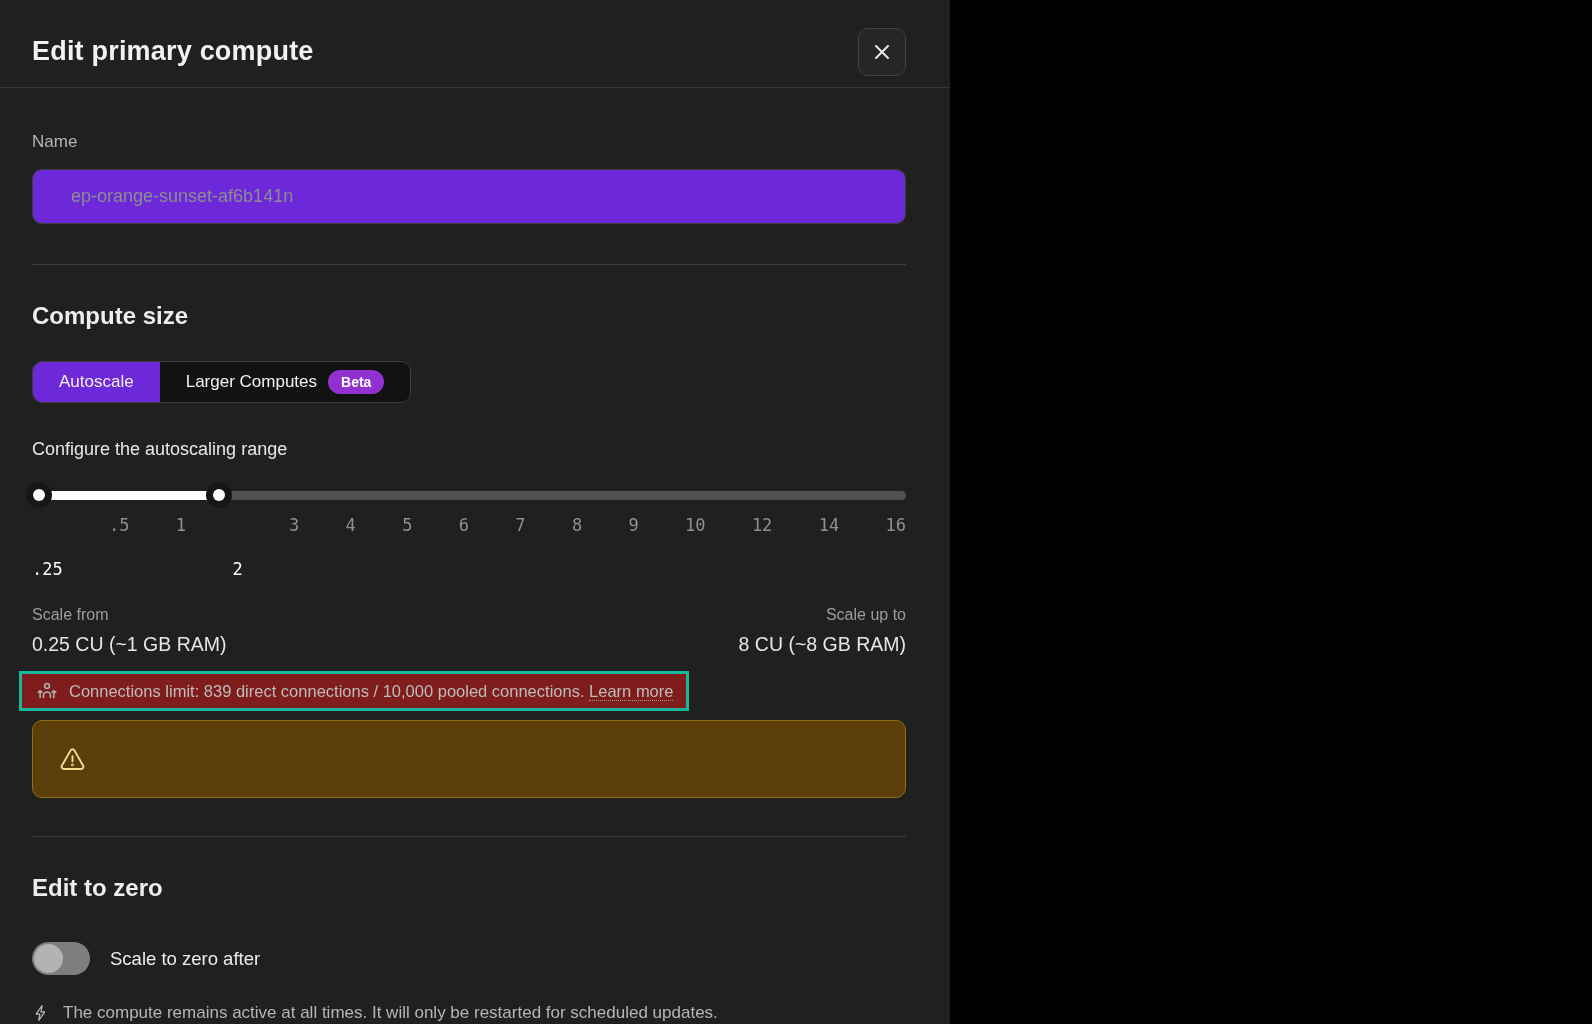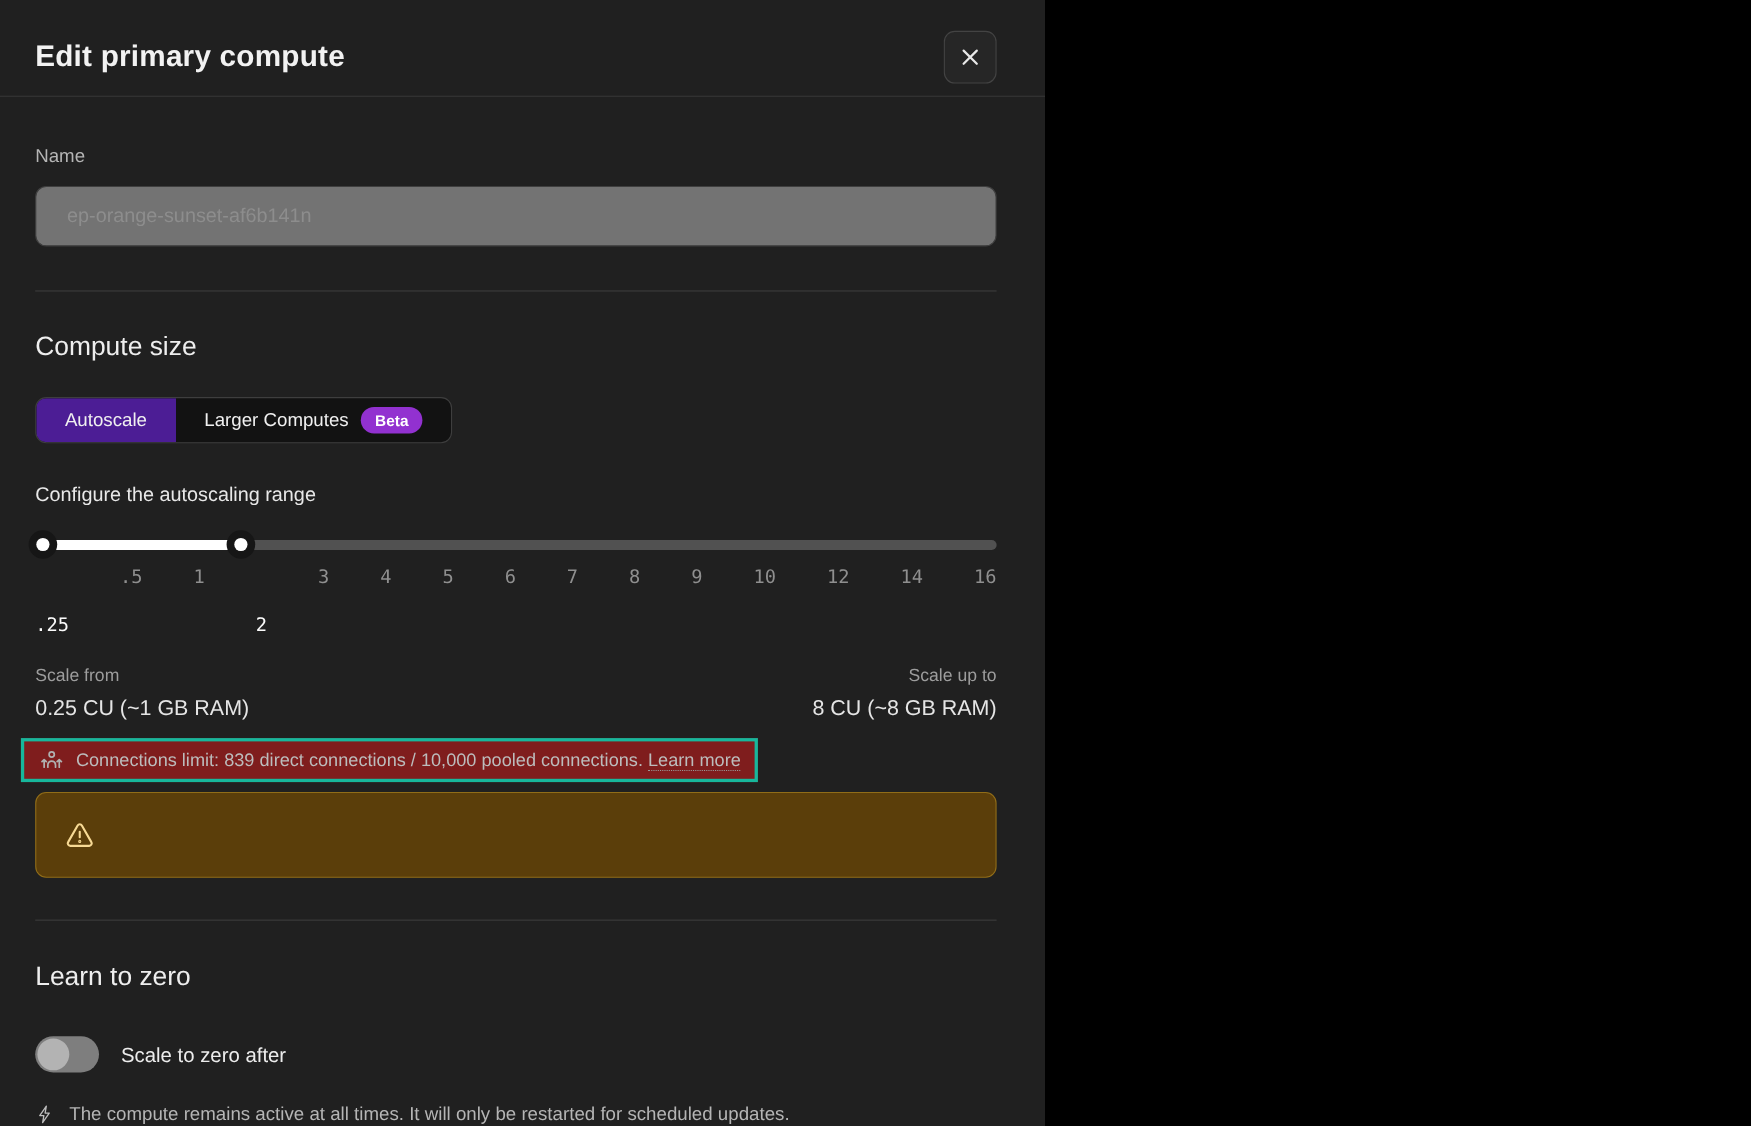--- a/index.html
+++ b/index.html
@@ -14,35 +14,35 @@
     padding: 16px 44px 0 32px; border-bottom: 1px solid #363636; }
   .title { font-size: 27px; font-weight: 600; color: #f2f2f2; letter-spacing: .2px; }
   .close-btn { width: 48px; height: 48px; border-radius: 10px; border: 1px solid #434343;
     background: #262626; display: flex; align-items: center; justify-content: center; cursor: pointer; }
   .close-btn svg { display: block; }
 
   .content { padding: 0 44px 0 32px; }
 
   
   .field-label { margin-top: 44px; font-size: 17px; color: #b5b5b5; }
-  .text-input { margin-top: 17px; width: 100%; height: 55px; background: #737373;
-    border: 1px solid #3f3f3f; border-radius: 10px; padding: 0 28px; font-size: 18px;
+  .text-input { margin-top: 17px; width: 100%; height: 55px; background: #6d28d9;
+    border: 1px solid #3f3f3f; border-radius: 10px; padding: 0 38px; font-size: 18px;
     color: #e8e8e8; font-family: "Liberation Sans", sans-serif; outline: none; }
   .text-input::placeholder { color: #8d8d8d; }
 
   .divider { margin-top: 40px; border: none; border-top: 1px solid #3c3c3c; }
 
   
-  .section-heading { margin-top: 37px; font-size: 24px; font-weight: 400; color: #eeeeee; }
+  .section-heading { margin-top: 37px; font-size: 24px; font-weight: 700; color: #eeeeee; }
 
   .tabs { margin-top: 31px; display: inline-flex; border: 1px solid #3e3e3e; border-radius: 10px;
     overflow: hidden; background: #121212; }
   .tab { height: 40px; display: flex; align-items: center; padding: 0 26px; font-size: 17px;
     color: #f0f0f0; cursor: pointer; white-space: nowrap; }
-  .tab.active { background: #4c1d95; }
+  .tab.active { background: #6d28d9; }
   .badge { margin-left: 11px; background: #9231d0; color: #fff; border-radius: 999px;
     padding: 4px 13px; font-size: 14px; font-weight: 600; }
 
   .slider-label { margin-top: 36px; font-size: 18px; color: #e8e8e8; }
 
   .slider { position: relative; margin-top: 22px; height: 26px; }
   .slider-track { position: absolute; left: 0; right: 0; top: 9px; height: 9px;
     background: #515151; border-radius: 6px; }
   .slider-fill { position: absolute; left: 0; top: 9px; height: 9px; width: 21.43%;
     background: #ffffff; border-radius: 6px 0 0 6px; }
@@ -184,21 +184,21 @@
         <svg width="27" height="27" viewBox="0 0 24 24" fill="none" stroke="currentColor" stroke-width="1.7" stroke-linecap="round" stroke-linejoin="round">
           <path d="M10.3 3.9 2.6 17.4c-.8 1.3.2 3 1.7 3h15.4c1.5 0 2.5-1.7 1.7-3L13.7 3.9c-.75-1.3-2.65-1.3-3.4 0z"></path>
           <line x1="12" y1="9" x2="12" y2="13.5"></line>
           <circle cx="12" cy="16.8" r="0.4" fill="currentColor"></circle>
         </svg>
       </span>
     </div>
 
     <hr class="divider2">
 
-    <div class="section-heading">Learn to zero</div>
+    <div class="section-heading">Edit to zero</div>
 
     <div class="toggle-row">
       <div class="toggle">
         <div class="toggle-knob"></div>
       </div>
       <div class="toggle-label">Scale to zero after</div>
     </div>
 
     <div class="info-row">
       <span class="bolt-icon">

